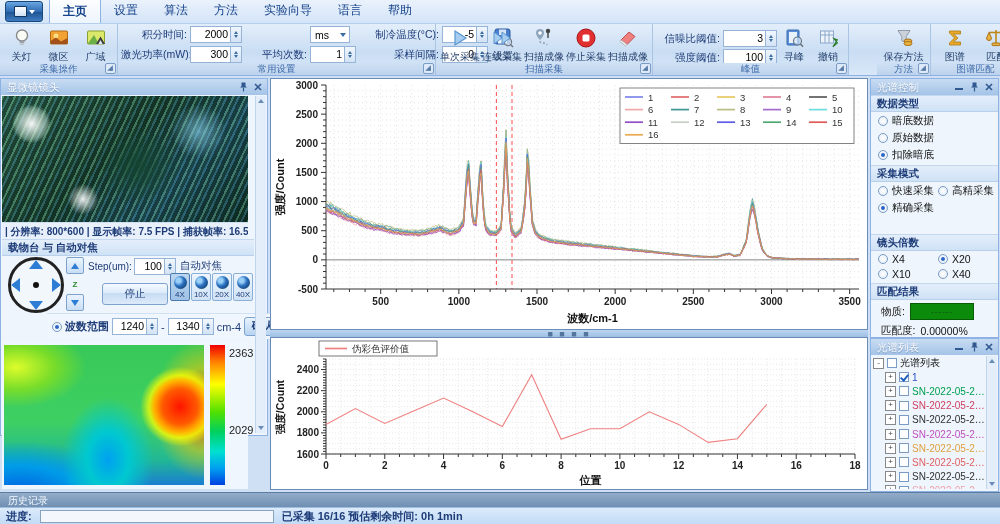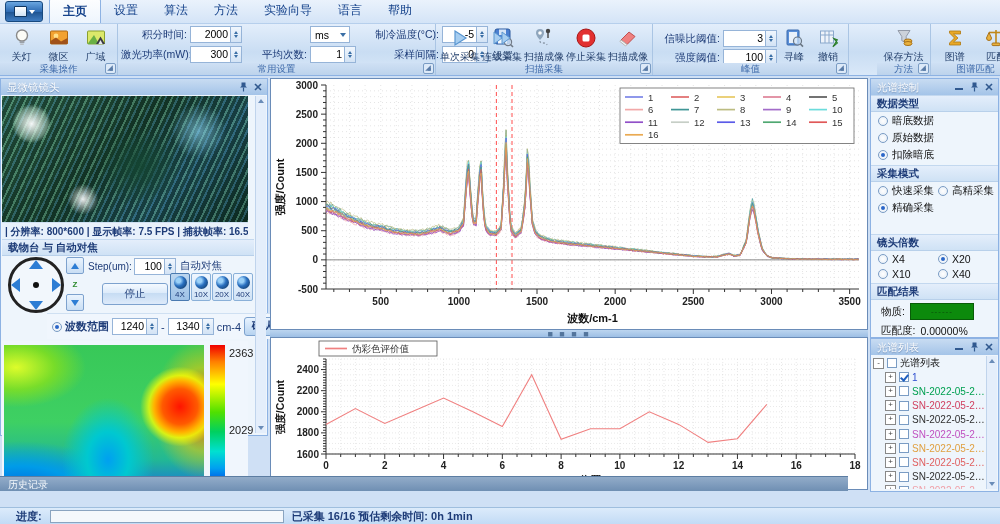--- a/index.html
+++ b/index.html
@@ -124,24 +124,24 @@
   .substance-box{width:62px;height:15px;background:#0c8a0c;border:1px solid #085c08;color:#053;font-size:8px;
                  display:flex;align-items:center;justify-content:center;color:#0a4a0a;letter-spacing:1px;}
   .tree{position:absolute;left:2px;top:17px;right:11px;bottom:2px;overflow:hidden;font-size:10px;}
   .trow{display:flex;align-items:center;gap:3px;height:14.2px;white-space:nowrap;}
   .trow .exp{width:9px;height:9px;border:1px solid #888;background:#fff;font-size:8px;line-height:7px;text-align:center;color:#444;flex:none;box-sizing:content-box;}
   .trow .cb{width:10px;height:10px;border:1px solid #7a9cc4;background:#fff;flex:none;position:relative;box-sizing:border-box;}
   .trow .cb.on::after{content:"";position:absolute;left:2px;top:0px;width:3px;height:6px;border-right:2px solid #2060c0;border-bottom:2px solid #2060c0;transform:rotate(40deg);}
   .trow .lbl{overflow:hidden;text-overflow:ellipsis;}
 
   
-  .histbar{position:absolute;left:0;top:476px;width:848px;height:15px;background:linear-gradient(#92acc9,#6f8fb3);
+  .histbar{position:absolute;left:0;top:492px;width:1000px;height:15px;background:linear-gradient(#92acc9,#6f8fb3);
            color:#f4f8fc;font-size:10px;line-height:15px;padding-left:8px;box-sizing:border-box;border-top:1px solid #5c7da2;}
   .statusbar{position:absolute;left:0;top:507px;width:1000px;height:17px;background:linear-gradient(#dcebfb,#c2dbf5);
-             border-top:1px solid #9fbede;display:flex;align-items:center;gap:8px;padding-left:16px;box-sizing:border-box;color:#1e3c78;font-size:11px;}
+             border-top:1px solid #9fbede;display:flex;align-items:center;gap:8px;padding-left:6px;box-sizing:border-box;color:#1e3c78;font-size:11px;}
   .pbar{width:232px;height:11px;border:1px solid #8aa4c0;background:#f4f8fc;}
   .pbar .fill{height:100%;width:100%;background:linear-gradient(#d2f2b0,#77cf4e 45%,#4fae2e);}
 </style>
 </head>
 <body>
 
 <div class="app">
 
   <div class="ribbon">
     <div class="tab-row">

